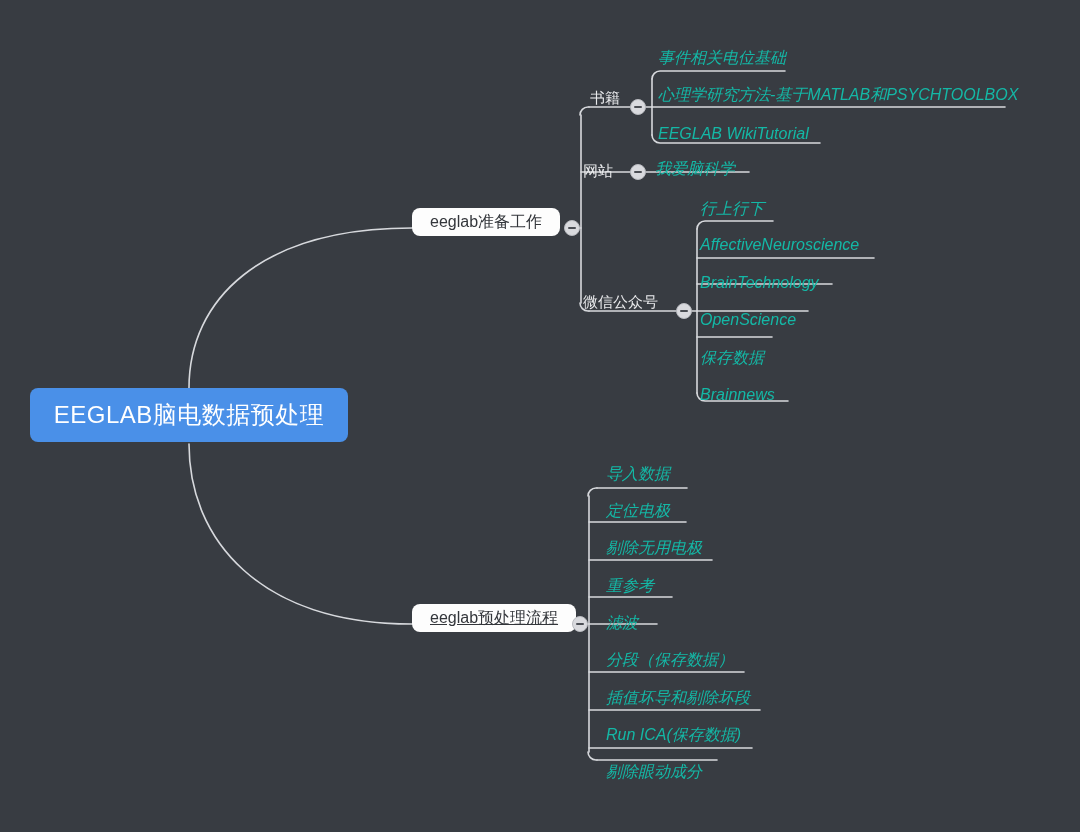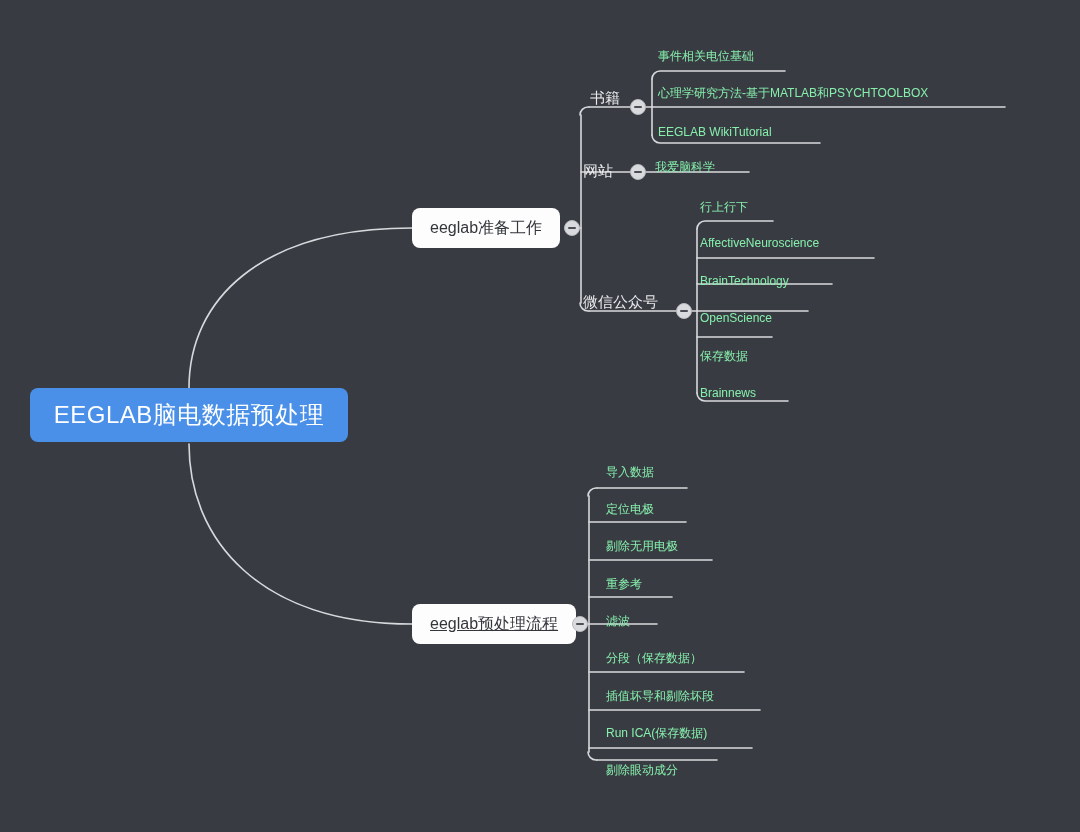--- a/index.html
+++ b/index.html
@@ -36,21 +36,21 @@
     align-items: center;
     justify-content: center;
     color: #ffffff;
     font-size: 24px;
     letter-spacing: 0.5px;
     white-space: nowrap;
   }
   
   .pill-node {
     position: absolute;
-    height: 40px;
+    height: 28px;
     background: #fdfdfd;
     border-radius: 8px;
     display: flex;
     align-items: center;
     justify-content: center;
     padding: 0 18px;
     color: #33363b;
     font-size: 16px;
     white-space: nowrap;
   }
@@ -58,24 +58,25 @@
   .mid-label {
     position: absolute;
     color: #e9eaec;
     font-size: 15px;
     white-space: nowrap;
     line-height: 1;
   }
   
   .leaf {
     position: absolute;
-    color: #86efac;
-    font-size: 12px;
+    color: #14b8a6;
+    font-size: 16px;
     white-space: nowrap;
     line-height: 1;
+    font-style: italic;
   }
   
   .toggle {
     position: absolute;
     width: 16px; height: 16px;
     border-radius: 50%;
     background: #d9dade;
     border: 1px solid #b9bbc0;
     display: flex;
     align-items: center;

